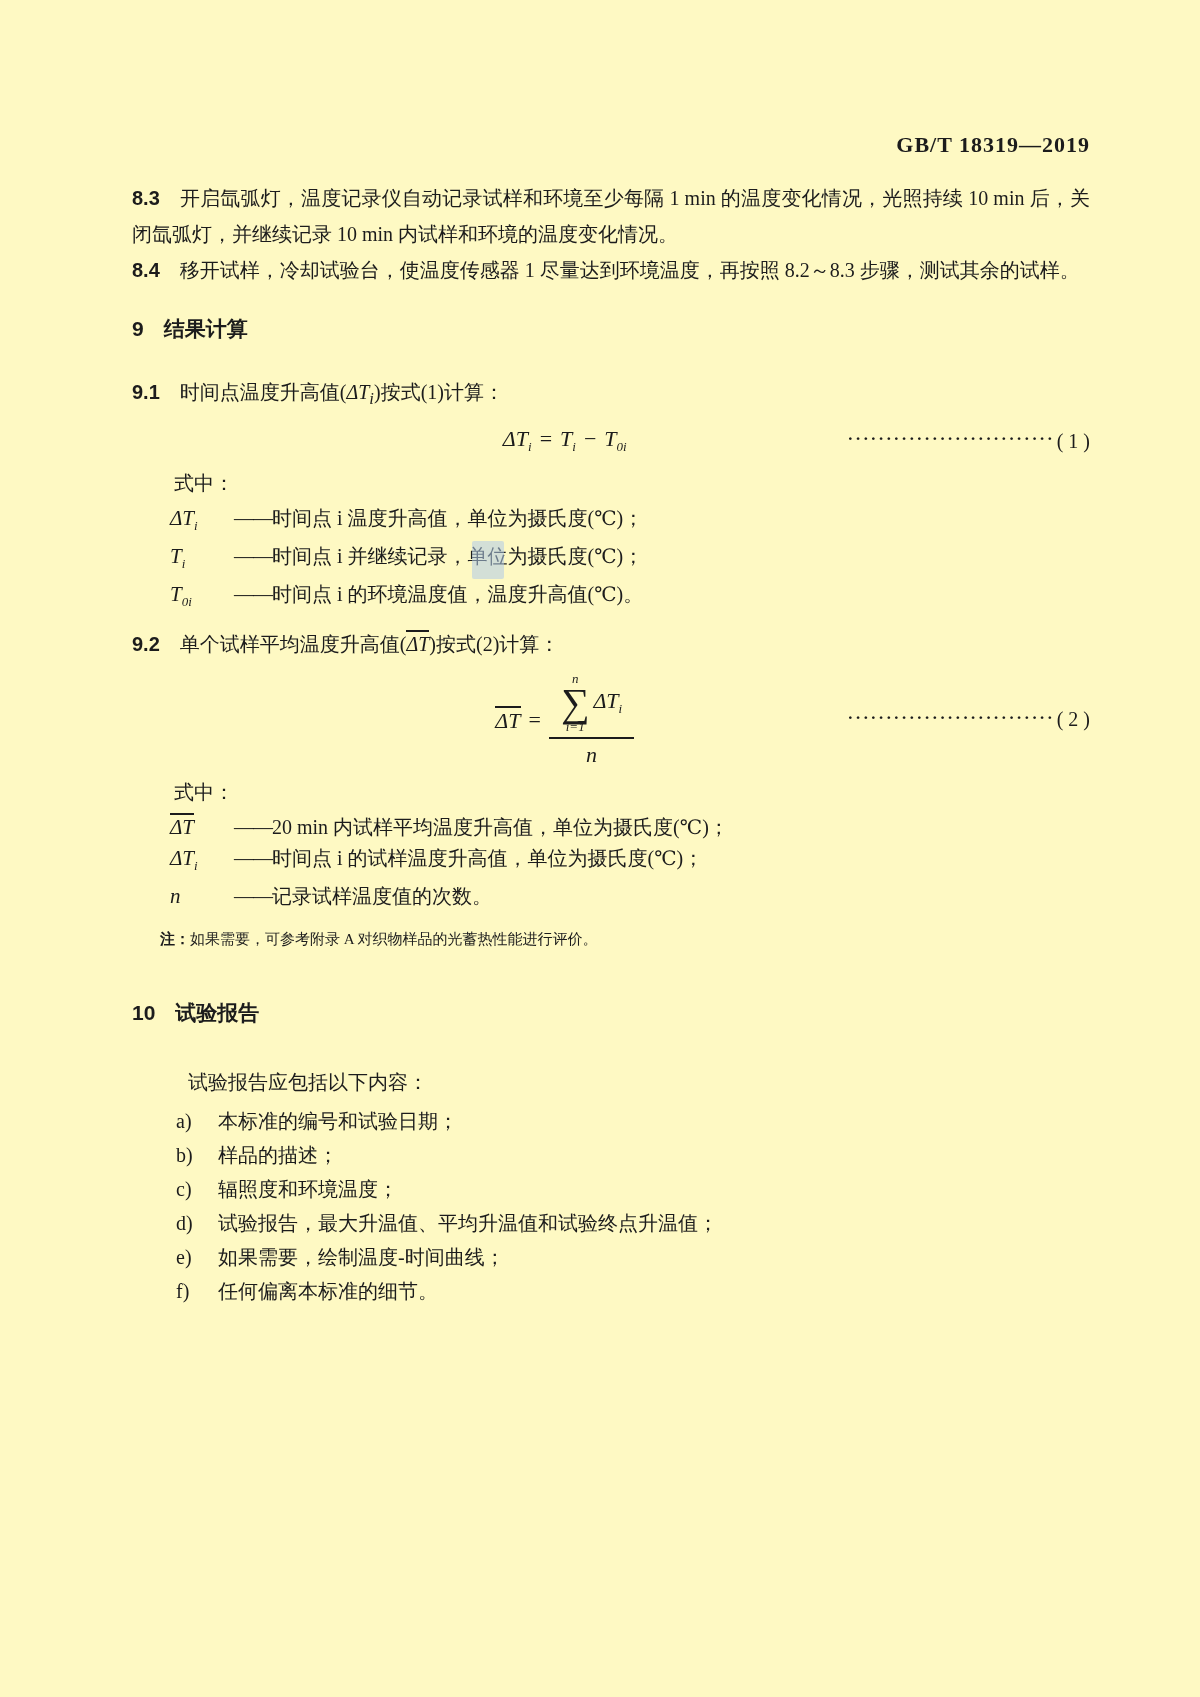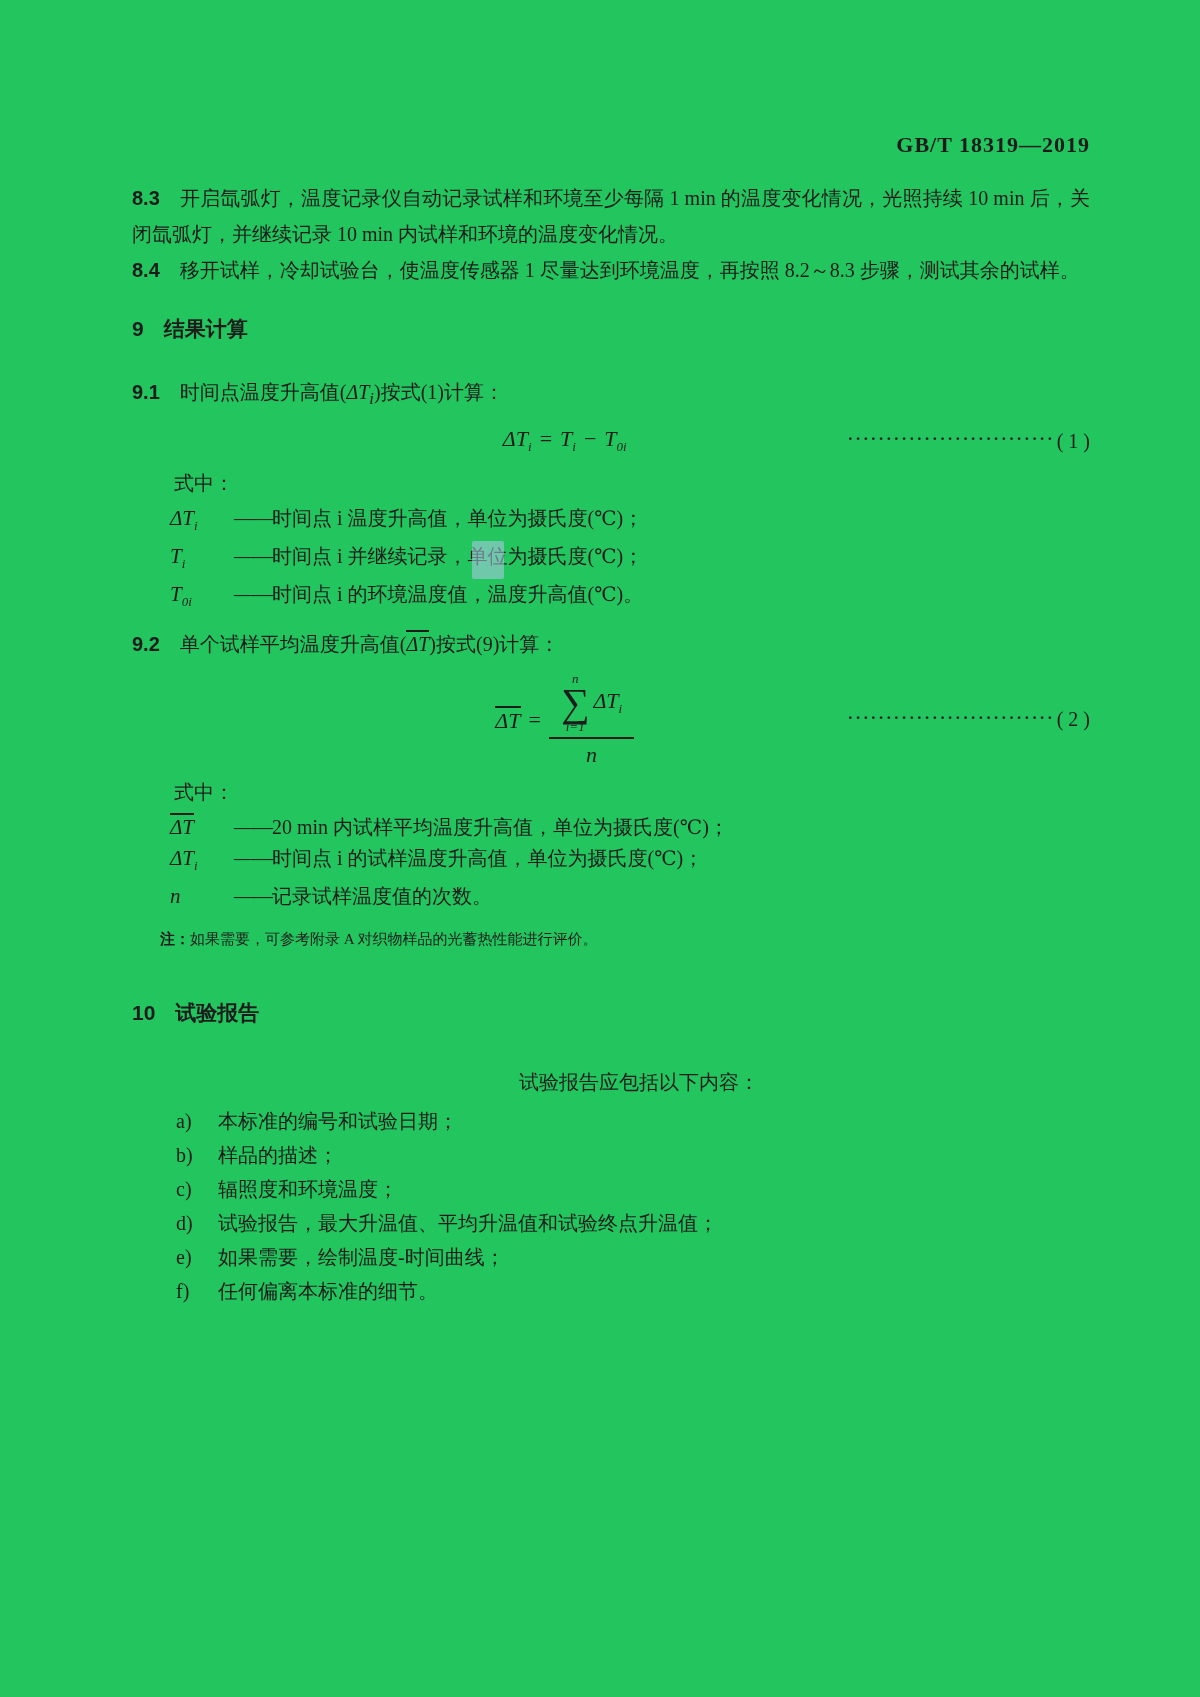--- a/index.html
+++ b/index.html
@@ -1,20 +1,20 @@
 <!DOCTYPE html>
 <html><head>
 <meta charset="utf-8">
 <style>
   html,body{margin:0;padding:0;background:#e8e8e8;}
   .page{
     position:relative;
     width:1200px;height:1697px;
     margin:0 auto;
-    background:#22c55e;
+    background:#fef9c3;
     overflow:hidden;
     color:#1c1c1c;
     font-family:"Liberation Serif","DejaVu Serif",serif;
     font-size:20px;
   }
   .content{padding:132px 110px 0 132px;}
   
   .doc-header{text-align:right;margin-bottom:22px;}
   .std-no{
     font-family:"Liberation Serif","DejaVu Serif",serif;
@@ -69,21 +69,21 @@
   .where{margin:6px 0 4px 42px;line-height:32px;}
   .def-row{display:flex;margin-left:38px;line-height:31px;align-items:baseline;}
   .def-term{width:64px;font-size:21px;flex:none;}
   .def-term sub{font-size:13px;}
   .def-dash{flex:none;letter-spacing:-1px;}
   .def-desc{flex:1;}
   
   .note{margin:4px 0 0 28px;font-size:15px;line-height:30px;}
   .note-label{font-family:"Liberation Sans","DejaVu Sans",sans-serif;}
   
-  .rep-intro{margin:0 0 12px 56px;line-height:32px;text-align:center;}
+  .rep-intro{margin:0 0 12px 56px;line-height:32px;}
   .rep-row{display:flex;margin-left:44px;margin-bottom:12px;line-height:22px;}
   .rep-label{width:42px;flex:none;}
   .rep-text{flex:1;}
   
   .watermark{
     position:absolute;left:472px;top:541px;width:32px;height:38px;
     background:#aecbe7;opacity:0.55;border-radius:2px;
     pointer-events:none;z-index:3;
   }
   .mt8{margin-top:8px;}
@@ -128,21 +128,21 @@
       <span class="def-term"><i>T</i><sub><i>i</i></sub></span>
       <span class="def-dash">——</span>
       <span class="def-desc">时间点 i 并继续记录，单位为摄氏度(℃)；</span>
     </div>
     <div class="def-row">
       <span class="def-term"><i>T</i><sub><i>0i</i></sub></span>
       <span class="def-dash">——</span>
       <span class="def-desc">时间点 i 的环境温度值，温度升高值(℃)。</span>
     </div>
 
-    <p class="para mt8"><span class="cnum">9.2</span><span><span>单个试样平均温度升高值(</span><span class="ol"><i>ΔT</i></span><span>)按式(9)计算：</span></span></p>
+    <p class="para mt8"><span class="cnum">9.2</span><span><span>单个试样平均温度升高值(</span><span class="ol"><i>ΔT</i></span><span>)按式(2)计算：</span></span></p>
 
     <div class="f-row f-row2">
       <div class="f-center">
         <span class="math" style="display:inline-flex;align-items:center;">
           <span class="ol"><i>ΔT</i></span>
           <span class="op">=</span>
           <span class="frac">
             <span class="fnum">
               <span class="sigma">
                 <span class="s-top"><i>n</i></span>

